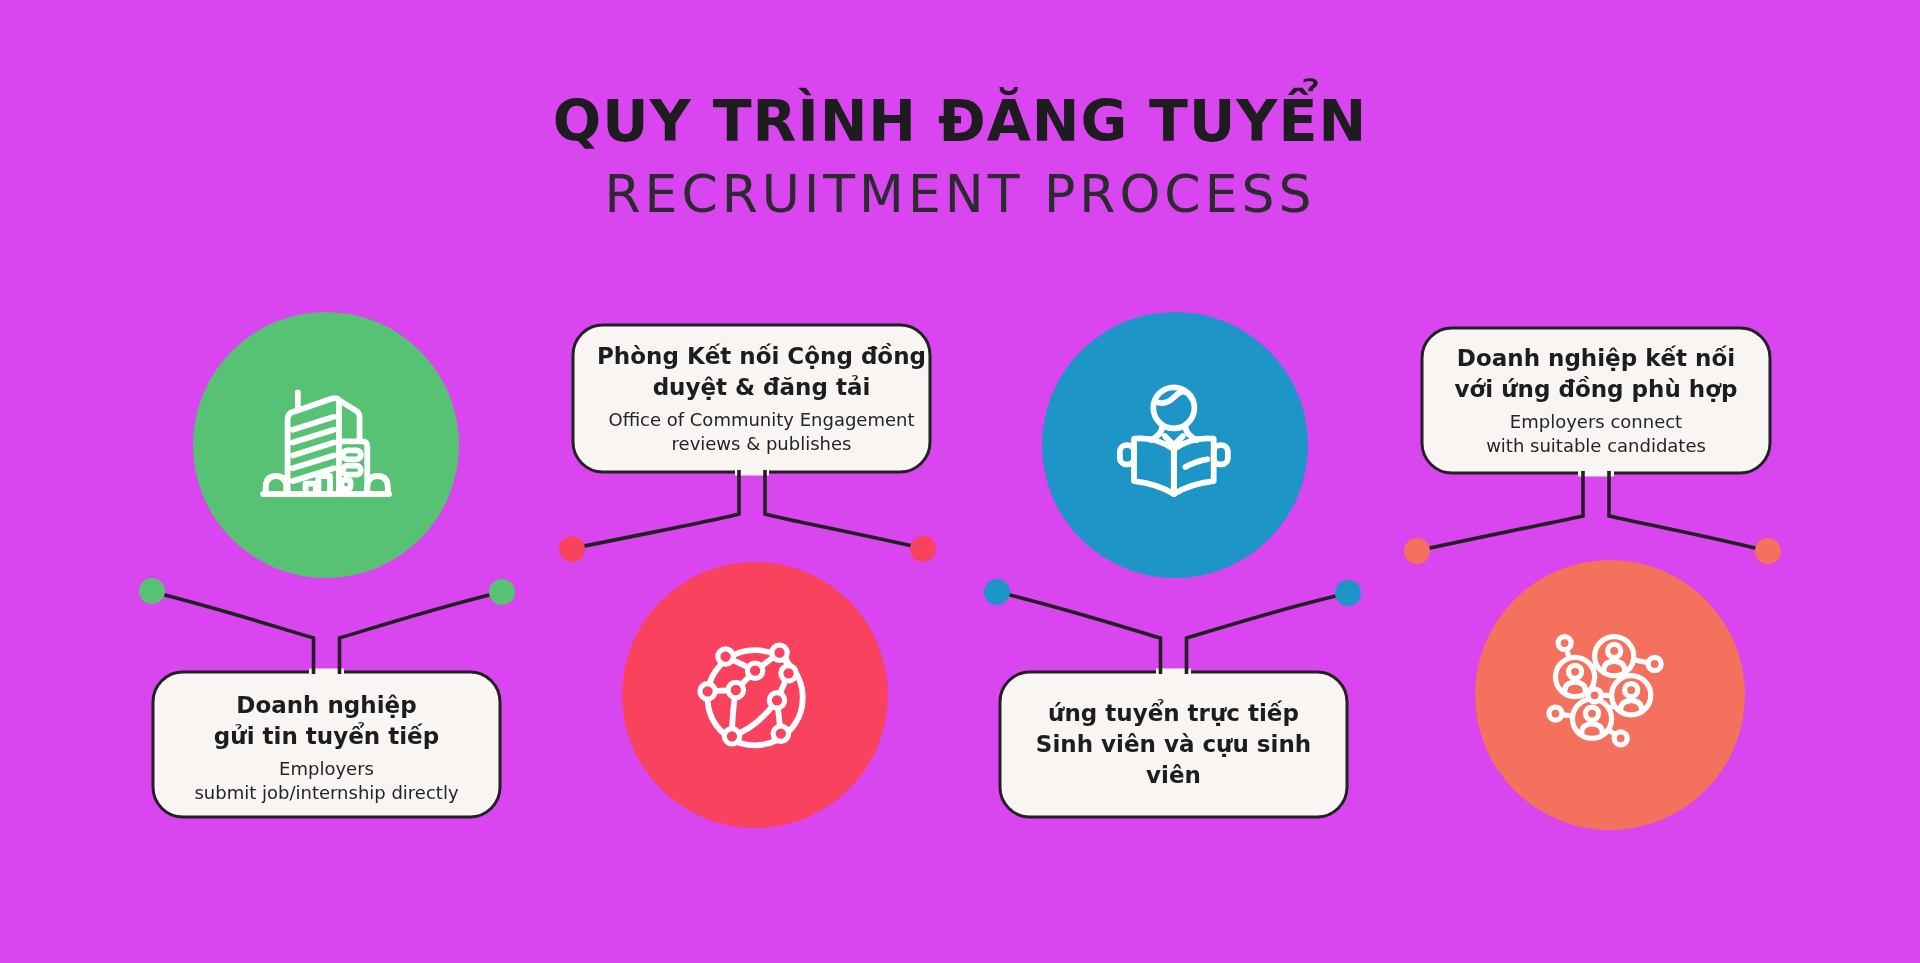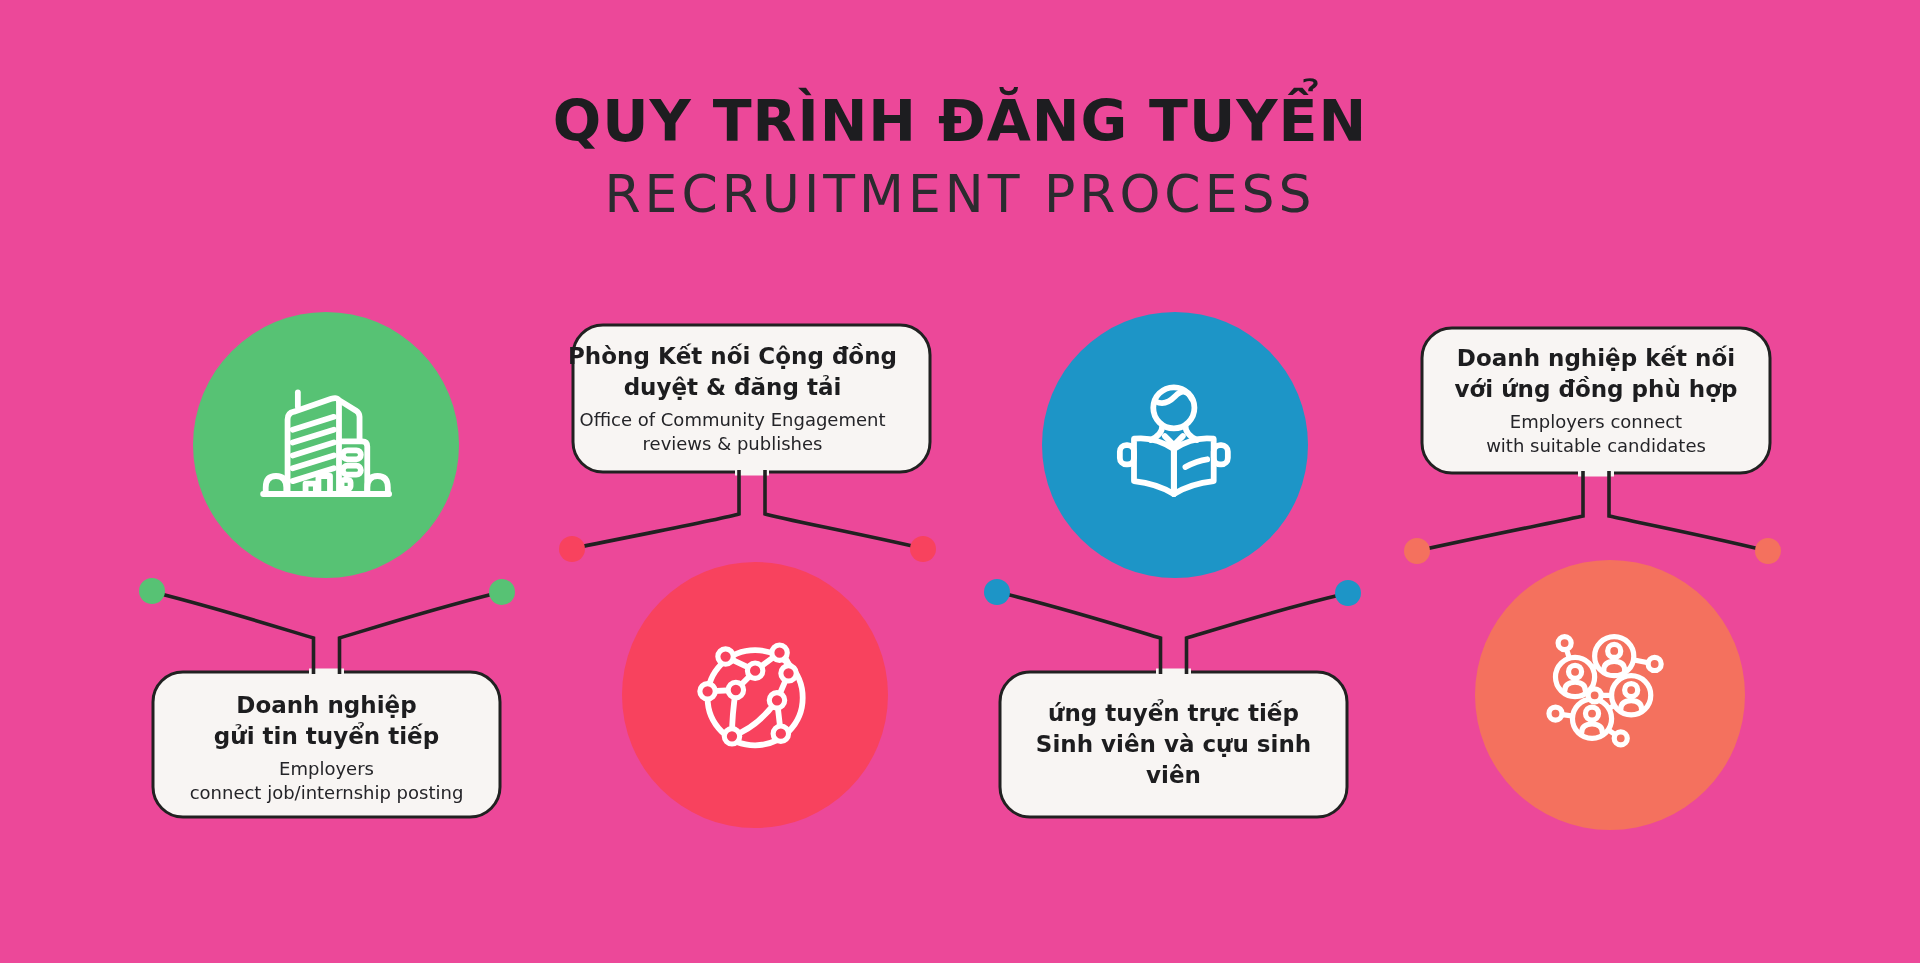--- a/index.html
+++ b/index.html
@@ -27,21 +27,21 @@
     position:absolute;display:flex;flex-direction:column;align-items:center;justify-content:center;
     text-align:center;color:#1D1D1F;padding:4px 8px;box-sizing:border-box;
   }
   .vi-line{font-weight:bold;font-size:23px;line-height:31px;}
   .en-line{font-size:18px;line-height:24px;color:#242428;}
   .en-block{margin-top:5px;}
 </style>
 </head>
 <body>
 
-<div class="canvas" style="background-color: #ec4899;">
+<div class="canvas" style="background-color: #d946ef;">
 
   <div class="title-wrap">
     <h1 class="title-vi">QUY TRÌNH ĐĂNG TUYỂN</h1>
     <h2 class="title-en">RECRUITMENT PROCESS</h2>
   </div>
 
   <svg class="overlay" viewBox="0 0 1920 963">
 
     <g>
       <rect class="bubble" x="153" y="672" width="347" height="145" rx="30" fill="#F8F5F3"></rect>
@@ -189,25 +189,25 @@
         </g>
       </g>
     </svg>
   </div>
 
   <div class="textbox" style="left:153px;top:672px;width:347px;height:150px;">
     <div class="vi-line">Doanh nghiệp</div>
     <div class="vi-line">gửi tin tuyển tiếp</div>
     <div class="en-block">
       <div class="en-line">Employers</div>
-      <div class="en-line">connect job/internship posting</div>
+      <div class="en-line">submit job/internship directly</div>
     </div>
   </div>
 
-  <div class="textbox" style="left:546px;top:325px;width:373px;height:147px;">
+  <div class="textbox" style="left:575px;top:325px;width:373px;height:147px;">
     <div class="vi-line">Phòng Kết nối Cộng đồng</div>
     <div class="vi-line">duyệt &amp; đăng tải</div>
     <div class="en-block">
       <div class="en-line">Office of Community Engagement</div>
       <div class="en-line">reviews &amp; publishes</div>
     </div>
   </div>
 
   <div class="textbox" style="left:1000px;top:672px;width:347px;height:145px;">
     <div class="vi-line">ứng tuyển trực tiếp</div>

